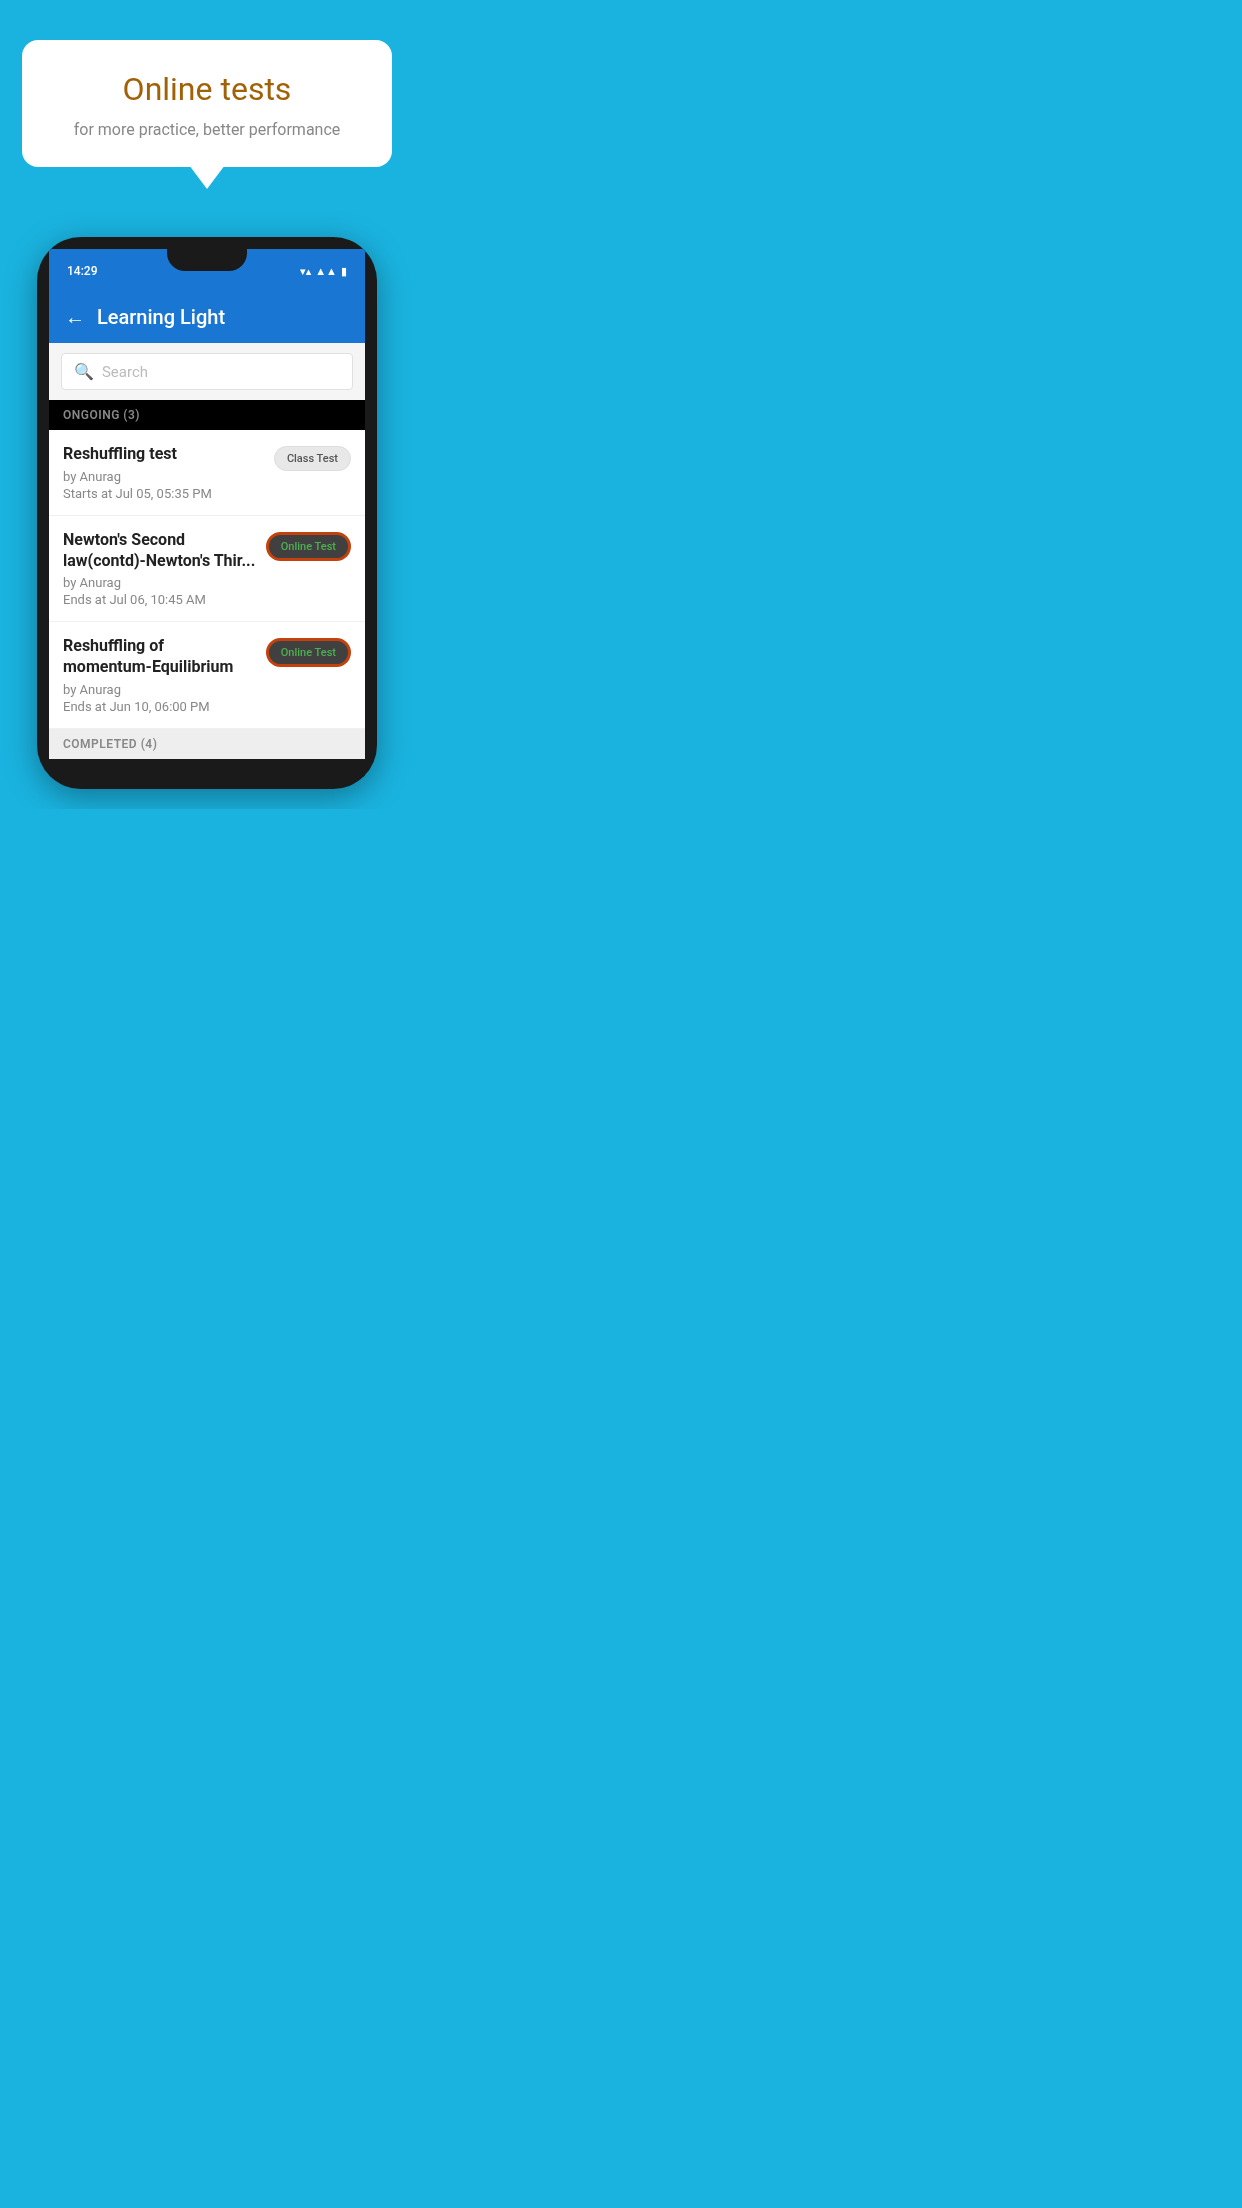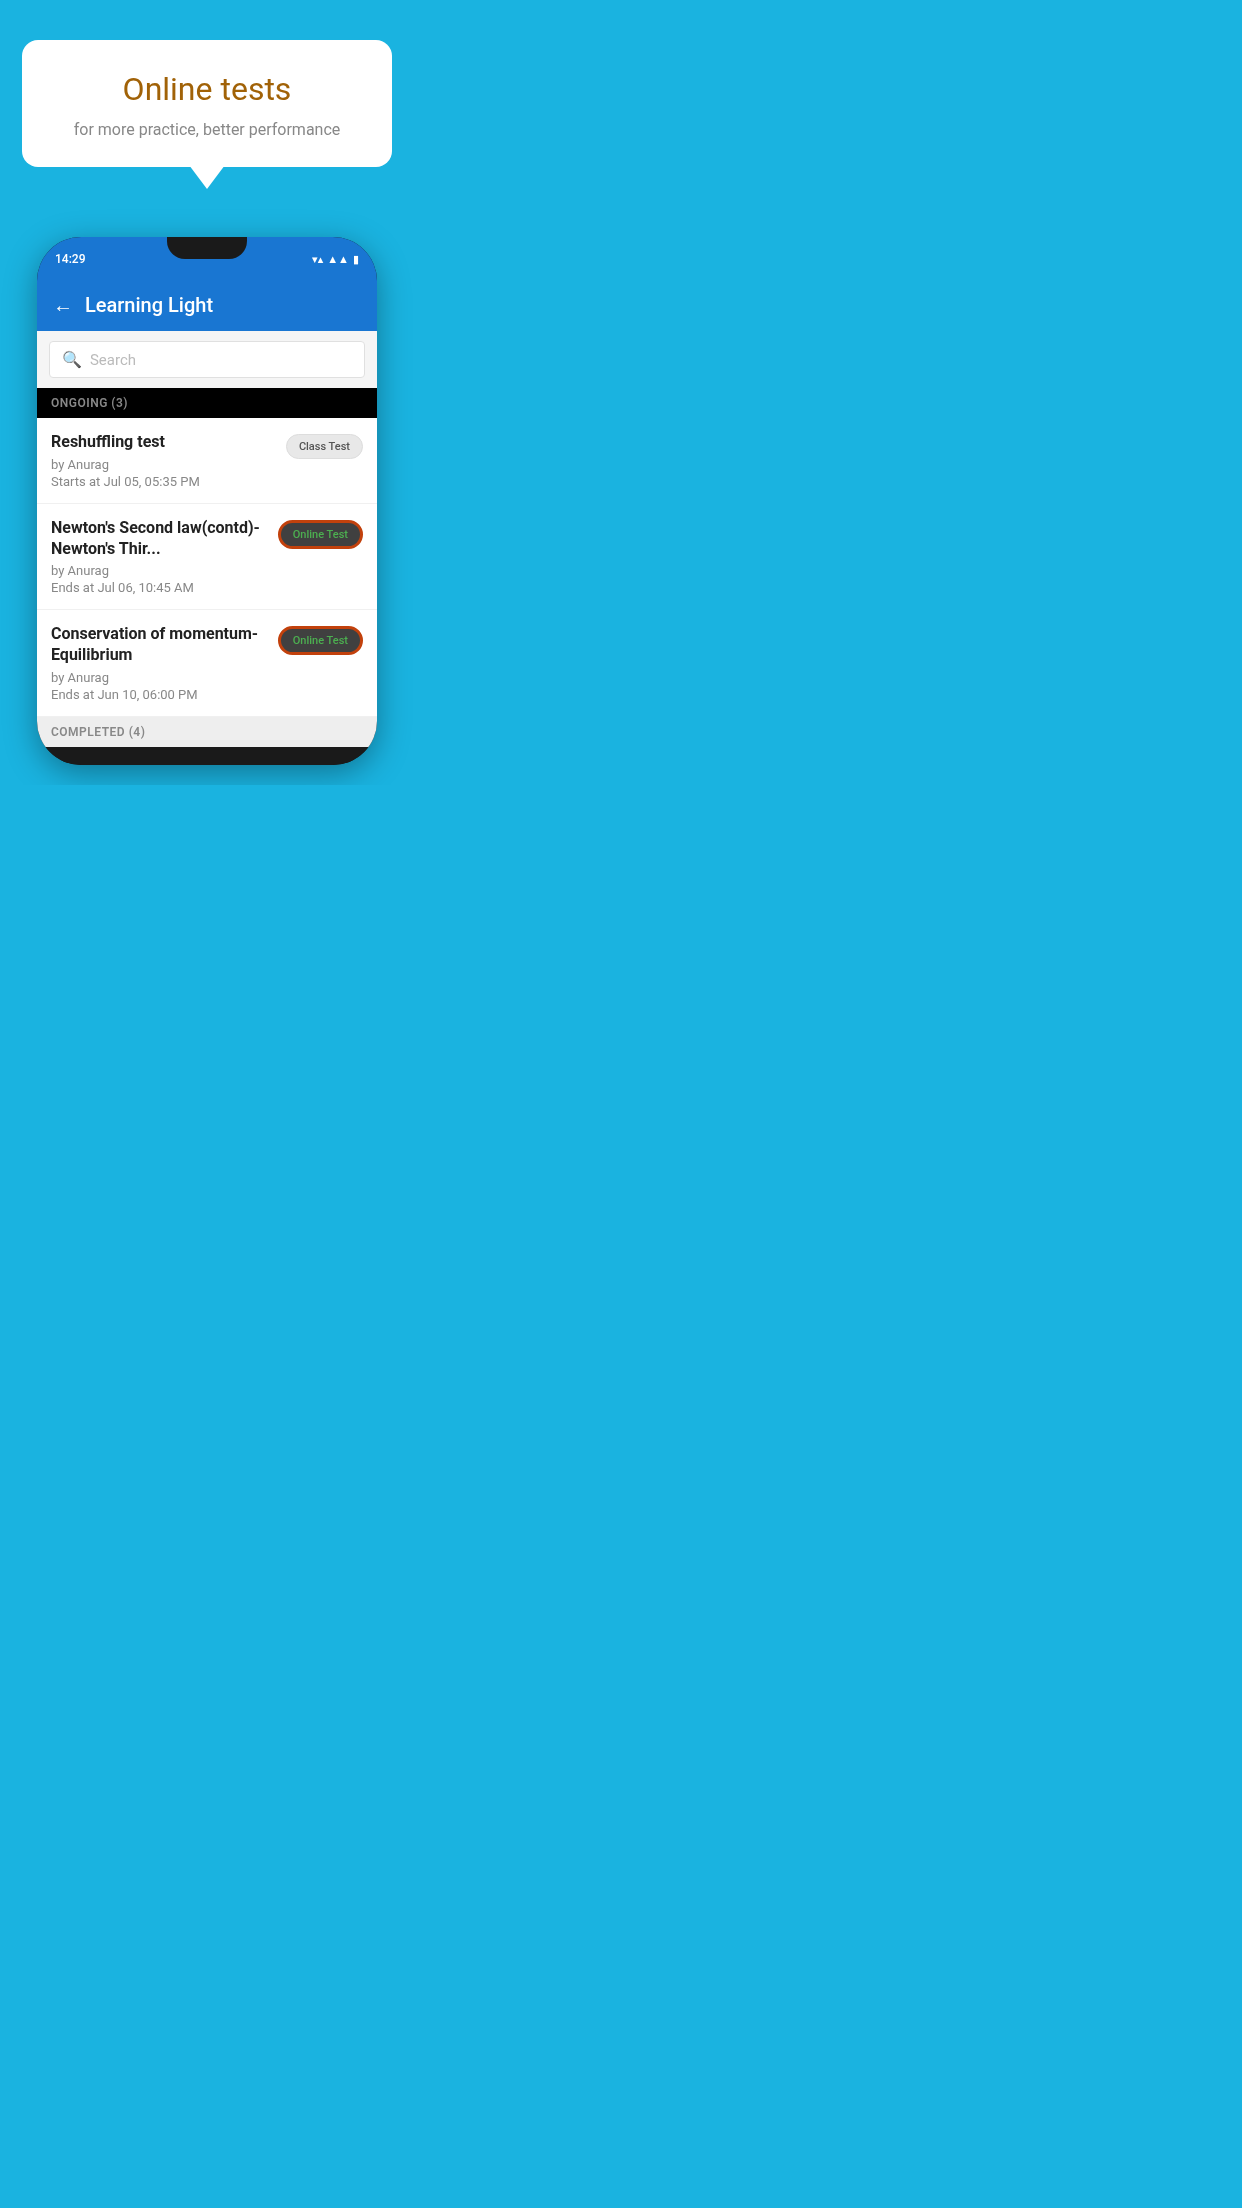--- a/index.html
+++ b/index.html
@@ -65,21 +65,21 @@
       width: 380px;
       display: flex;
       justify-content: center;
       margin-top: 20px;
     }
 
     .phone {
       width: 340px;
       background: #1a1a1a;
       border-radius: 44px;
-      padding: 0;
+      padding: 12px;
       position: relative;
       box-shadow: 0 8px 32px rgba(0,0,0,0.35);
       overflow: hidden;
     }
 
     
     .phone-top-bar {
       background: #1976d2;
       height: 44px;
       display: flex;
@@ -334,21 +334,21 @@
           <div class="test-info">
             <div class="test-name">Newton's Second law(contd)-Newton's Thir...</div>
             <div class="test-by">by Anurag</div>
             <div class="test-date">Ends at  Jul 06, 10:45 AM</div>
           </div>
           <span class="test-badge badge-online">Online Test</span>
         </div>
 
         <div class="test-item">
           <div class="test-info">
-            <div class="test-name">Conservation of momentum-Equilibrium</div>
+            <div class="test-name">Reshuffling of momentum-Equilibrium</div>
             <div class="test-by">by Anurag</div>
             <div class="test-date">Ends at  Jun 10, 06:00 PM</div>
           </div>
           <span class="test-badge badge-online">Online Test</span>
         </div>
 
       </div>
 
       <div class="completed-header">COMPLETED (4)</div>
 

